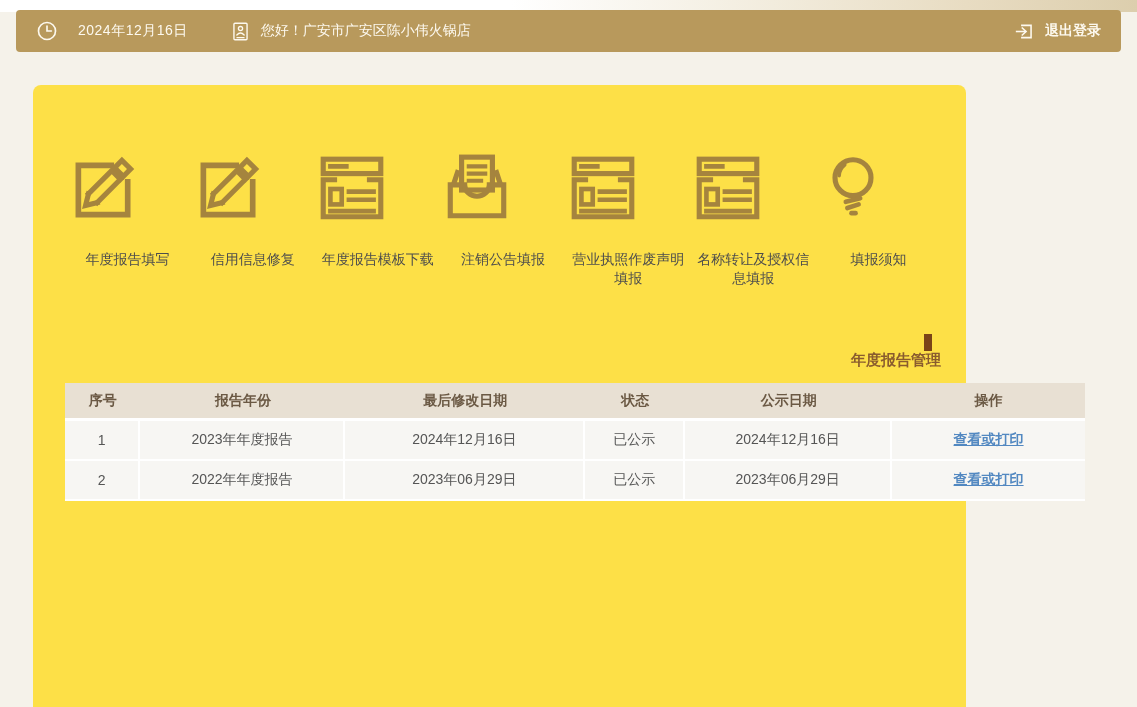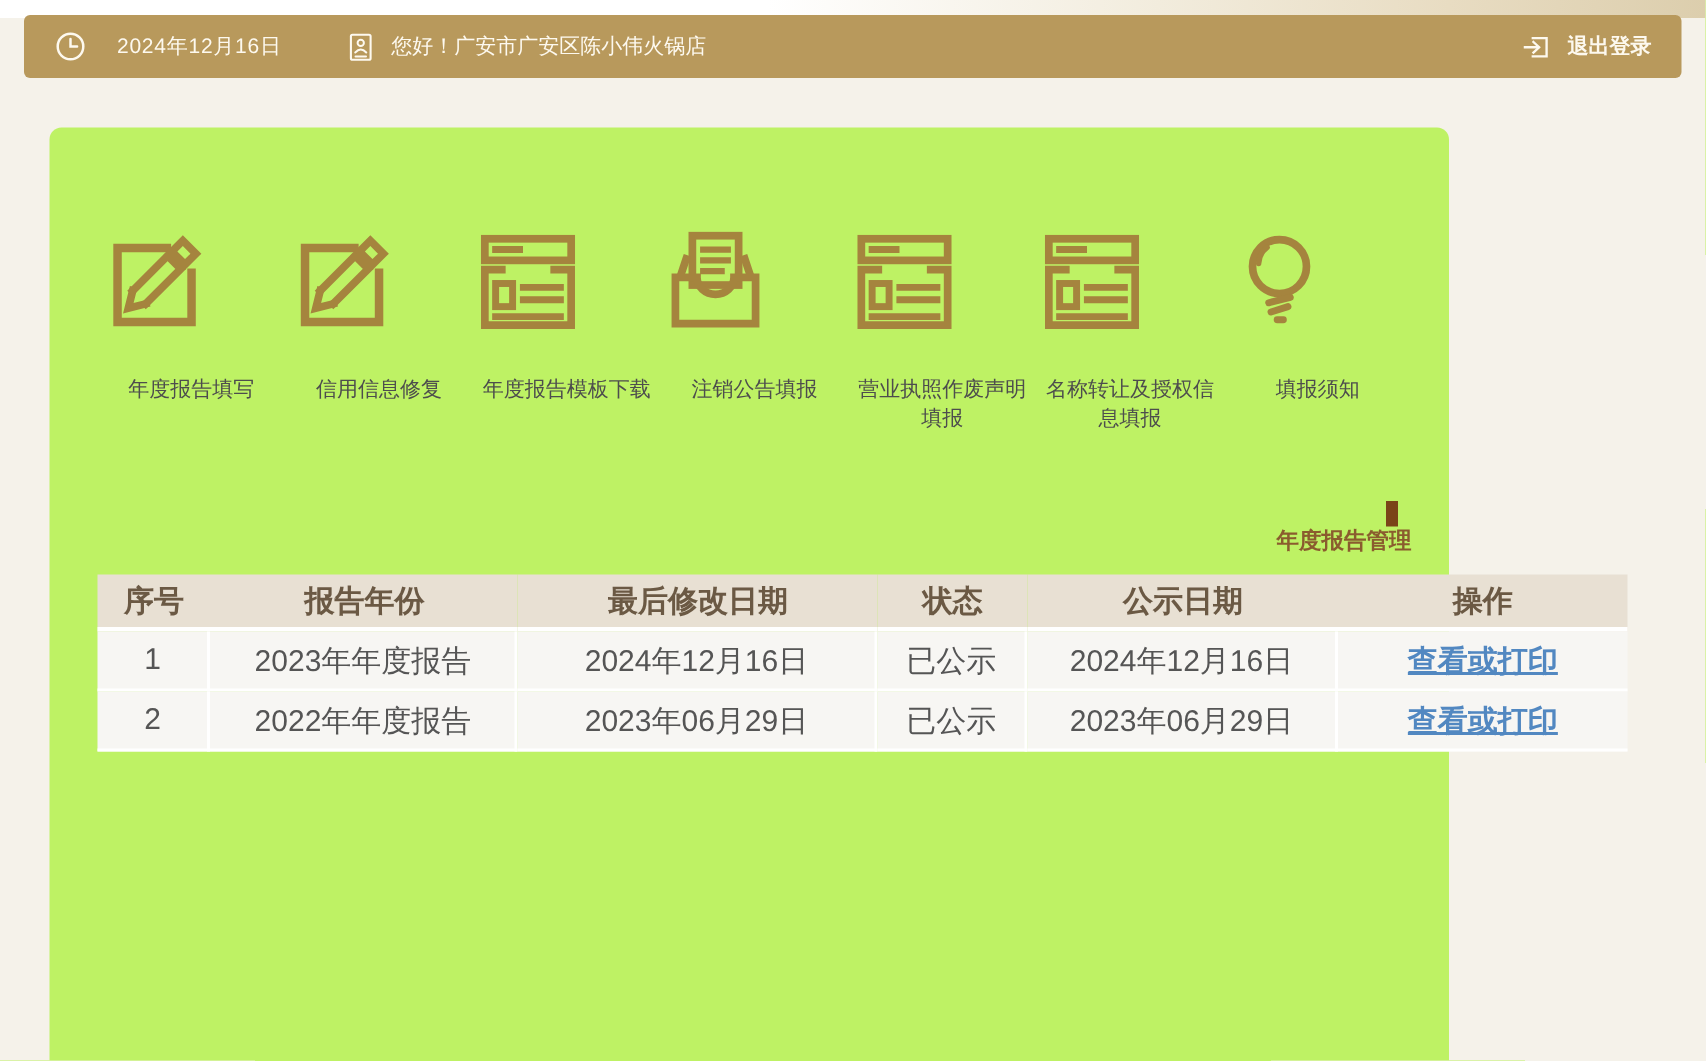--- a/index.html
+++ b/index.html
@@ -24,21 +24,21 @@
   }
   .topbar .grp { display:flex; align-items:center; gap:10px; }
   .topbar svg { display:block; }
   .tb-date { margin-left:10px; letter-spacing:.5px; }
   .tb-user { margin-left:42px; }
   .tb-spacer { flex:1; }
   .tb-logout { display:flex; align-items:center; gap:10px; cursor:pointer;font-weight:bold; }
   
   .panel {
     position:absolute; top:85px; left:33px; width:933px; height:calc(707px - 85px);
-    background:#bef264; border-radius:8px 8px 0 0;
+    background:#fde047; border-radius:8px 8px 0 0;
     padding:67px 25px 0 32px;
   }
   
   .modules {
     display:grid;
     grid-template-columns:repeat(7,1fr);
     row-gap:85px;
   }
   .module { text-align:center; cursor:pointer; }
   .module .micon { width:74px; height:74px; margin:0 auto; color:#a5843e; }
@@ -52,21 +52,21 @@
     margin-top:46px;
     display:flex; align-items:flex-end;
     font-size:15px; font-weight:bold; color:#8a5c2e;flex-direction:column;
   }
   .section-title .bar {
     width:8px; height:17px; background:#7a4418; margin-right:9px;
   }
   table.report {
     margin-top:13px; width:1020px;
     border-collapse:separate; border-spacing:0;
-    font-size:20px;
+    font-size:14px;
   }
   table.report th {
     background:#e8e0d3; color:#6b5944; font-weight:bold;
     height:38px; text-align:center;
     border-bottom:3px solid #fff;
   }
   table.report td {
     background:#f7f6f3; color:#555;
     height:40px; text-align:center;
     border-bottom:2px solid #fff; border-right:2px solid #fff;

